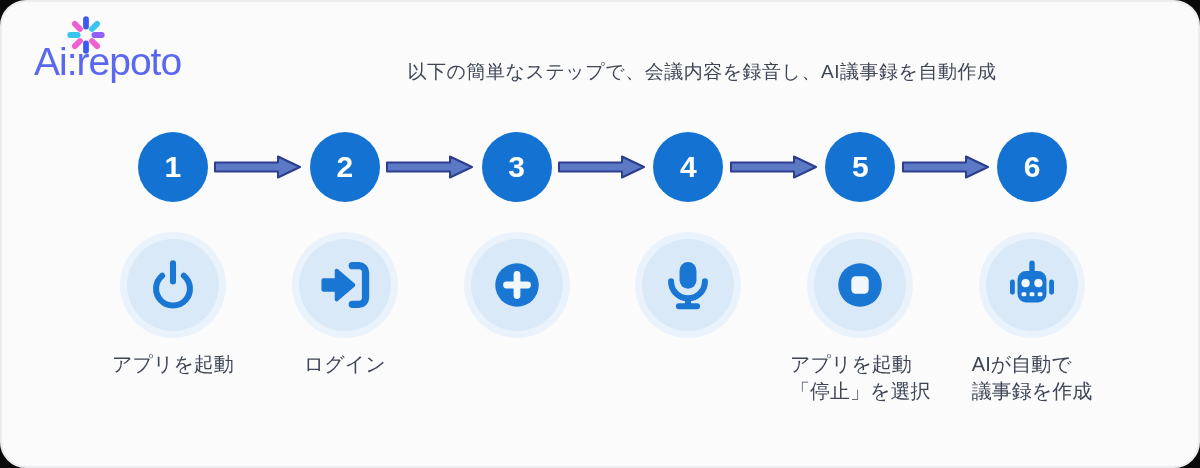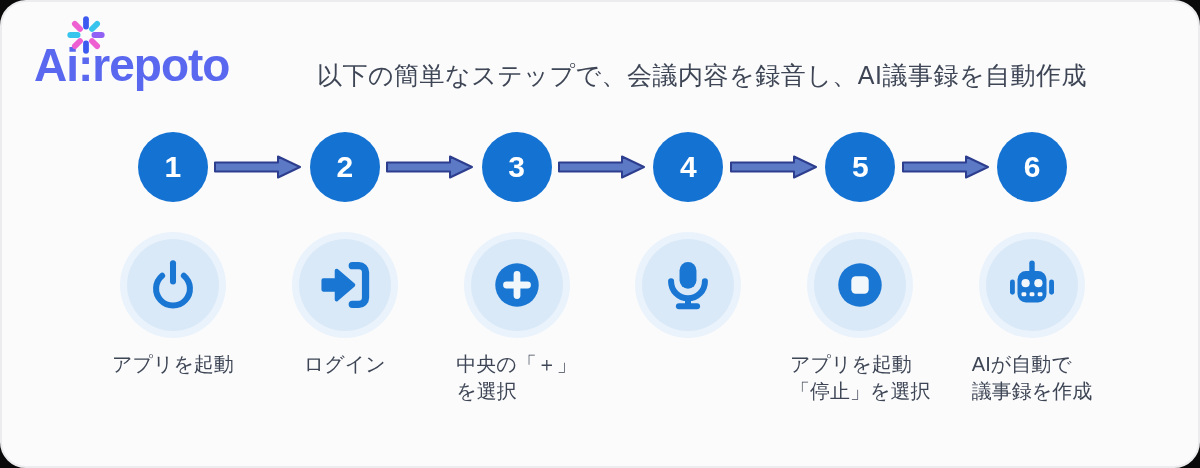--- a/index.html
+++ b/index.html
@@ -7,28 +7,28 @@
   .card {
     position:absolute; inset:0;
     background:#FBFBFC;
     border:2px solid #ECECEF;
     border-radius:26px;
     overflow:hidden;
   }
   
   .logo { position:absolute; left:32px; top:40px; }
   .logo-text {
-    font-size:46px; font-weight:bold; letter-spacing:-1px;
+    font-size:39px; font-weight:normal; letter-spacing:-1px;
     color:#5A68EF; line-height:1;
   }
   .logo-burst { position:absolute; left:31px; top:-28px; width:42px; height:42px; }
   
   .tagline {
     position:absolute; left:300px; top:57px; width:800px;
-    text-align:center; font-size:25px; font-weight:500; color:#3E4655;
+    text-align:center; font-size:19px; font-weight:500; color:#3E4655;
     letter-spacing:0.5px;
   }
   
   .steps {
     position:absolute; left:85px; top:130px; width:1031px;
     display:flex;
   }
   .step {
     width:171.83px; display:flex; flex-direction:column; align-items:center;
   }
@@ -129,22 +129,20 @@
       <div class="num">3</div>
       <div class="blob">
           <div class="blob-inner">
         <svg viewBox="0 0 48 48">
           <circle cx="24" cy="24" r="18" fill="#1976D2"></circle>
           <rect x="12.5" y="21.2" width="23" height="5.6" rx="2.8" fill="#F2F7FC"></rect>
           <rect x="21.2" y="12.5" width="5.6" height="23" rx="2.8" fill="#F2F7FC"></rect>
         </svg>
       </div>
         </div>
-      <div class="label">中央の「＋」
-を選択</div>
     </div>
 
     <div class="step">
       <div class="num">4</div>
       <div class="blob">
           <div class="blob-inner">
         <svg viewBox="0 0 48 48">
           <rect x="17" y="5" width="14" height="22" rx="7" fill="#1976D2"></rect>
           <path d="M10 21 A14 14 0 0 0 38 21" fill="none" stroke="#1976D2" stroke-width="5" stroke-linecap="round"></path>
           <line x1="24" y1="35.5" x2="24" y2="40" stroke="#1976D2" stroke-width="5"></line>

